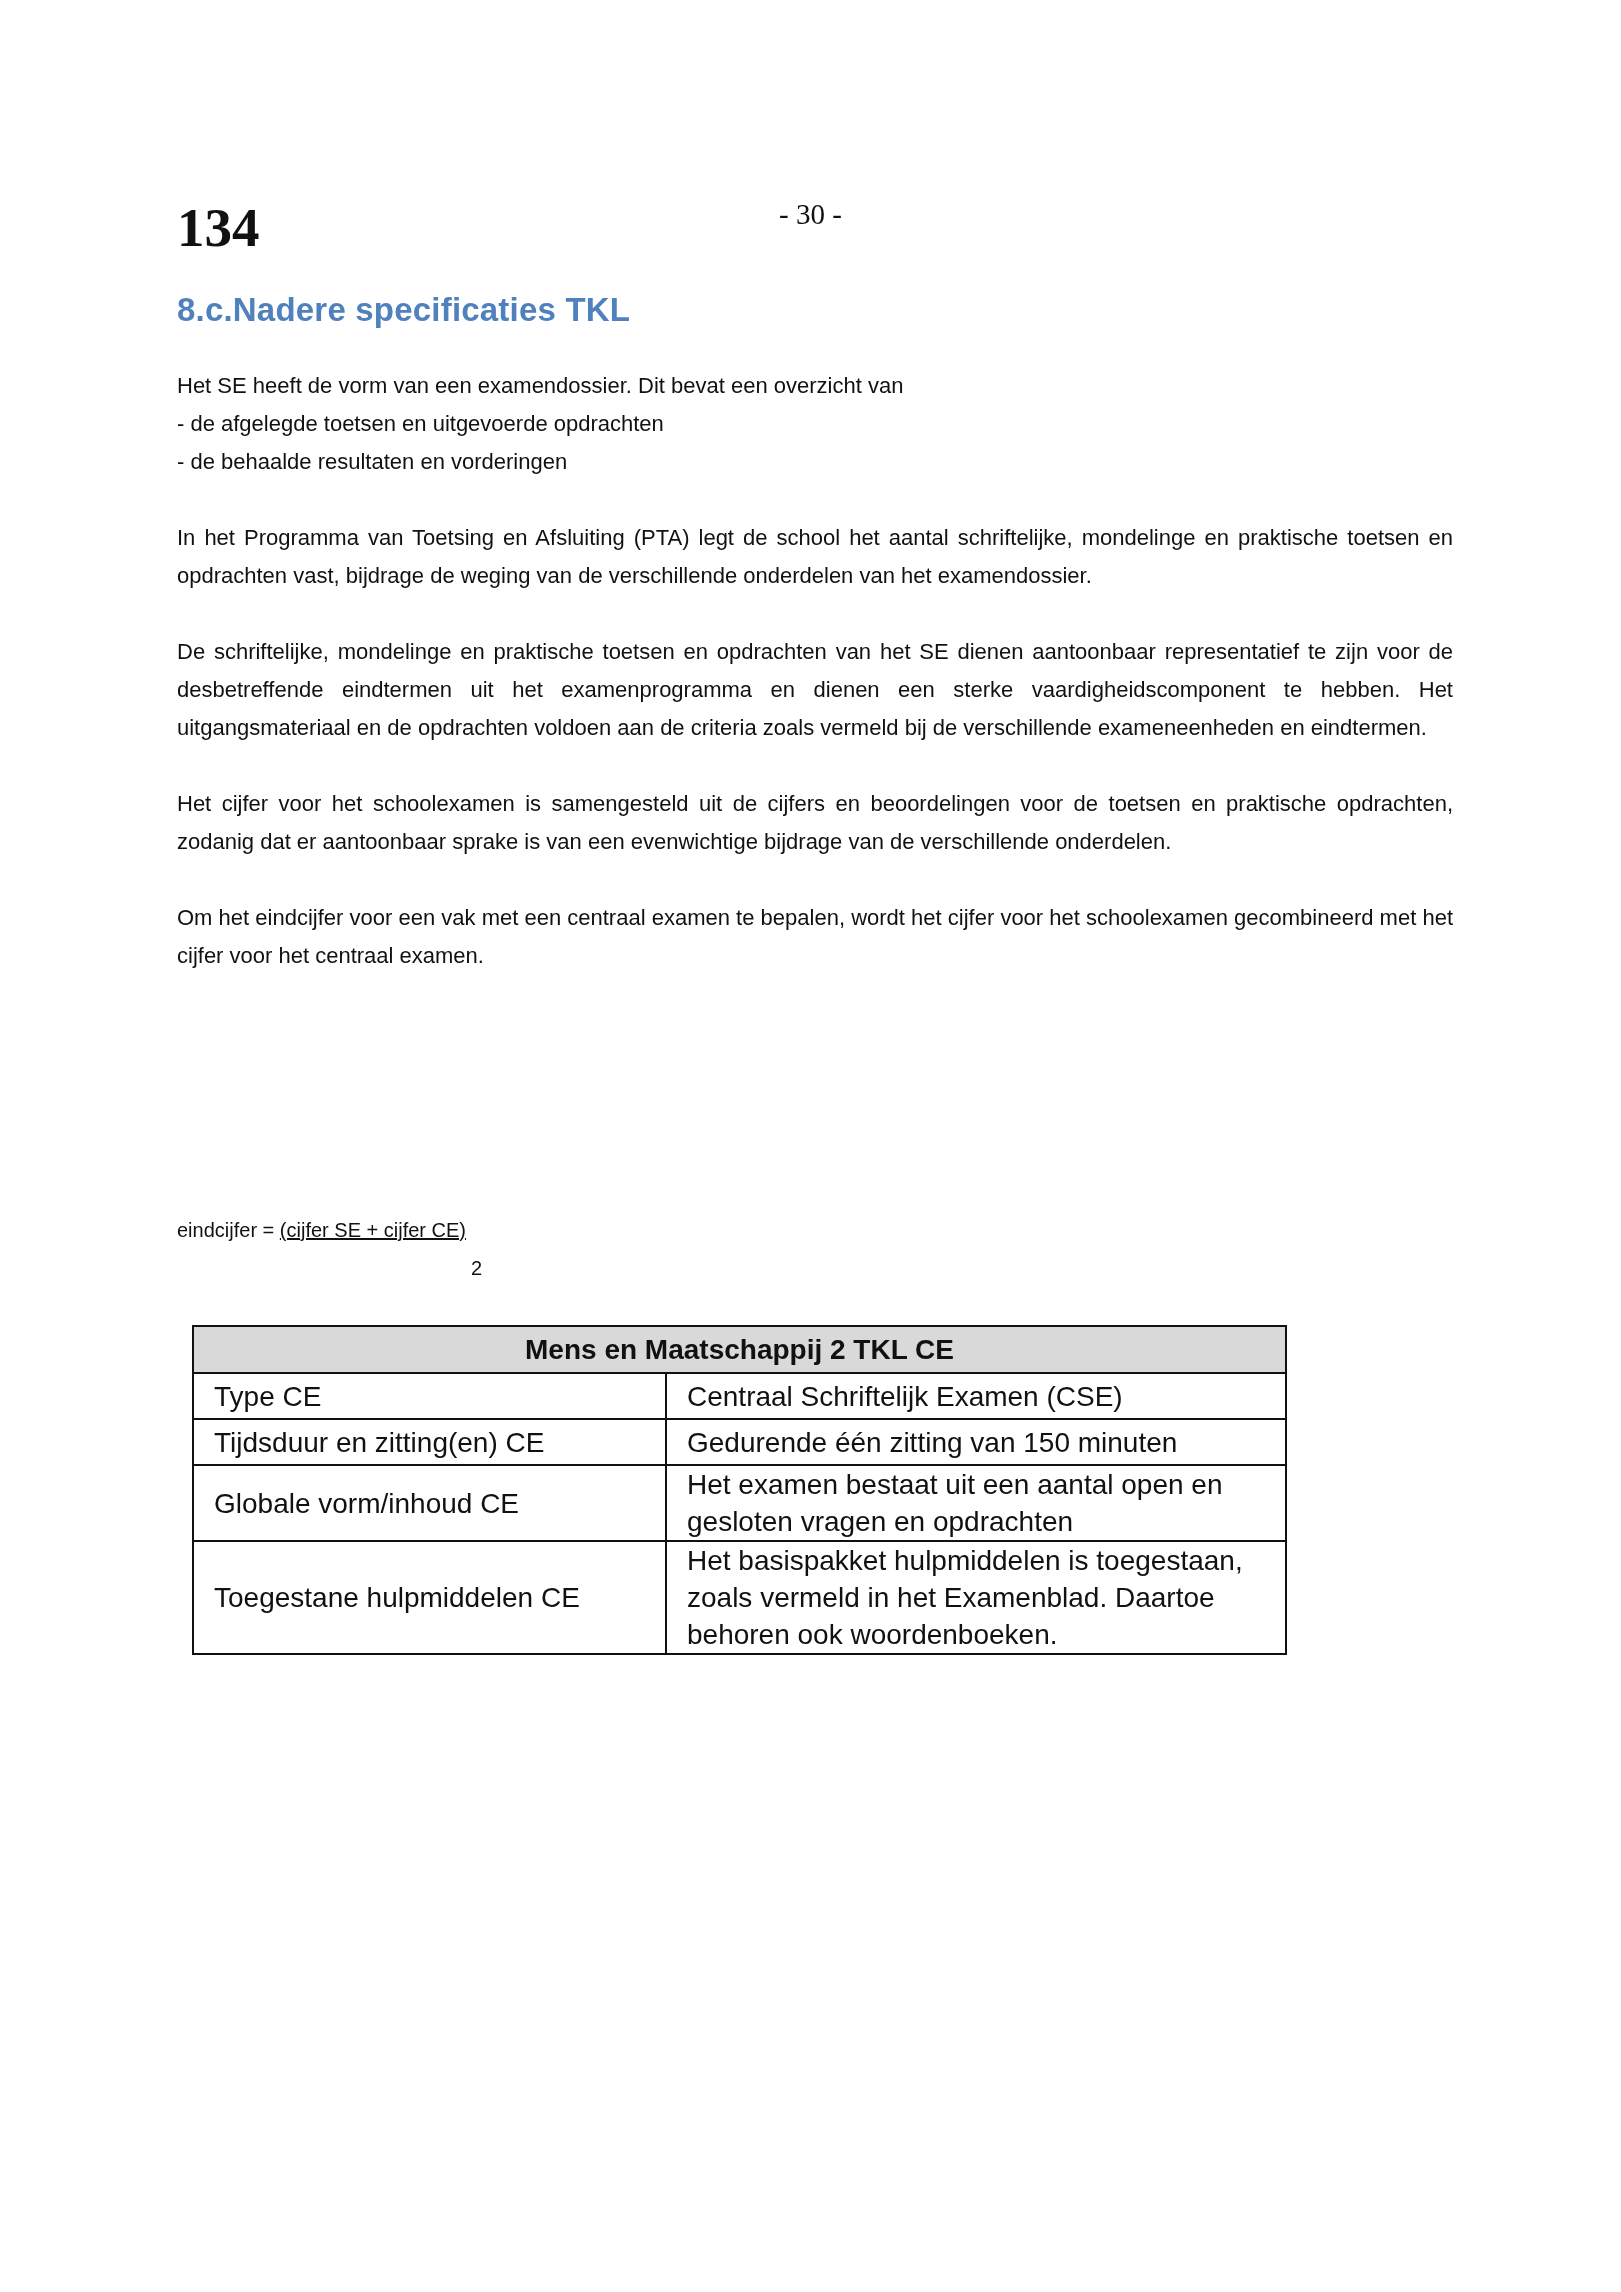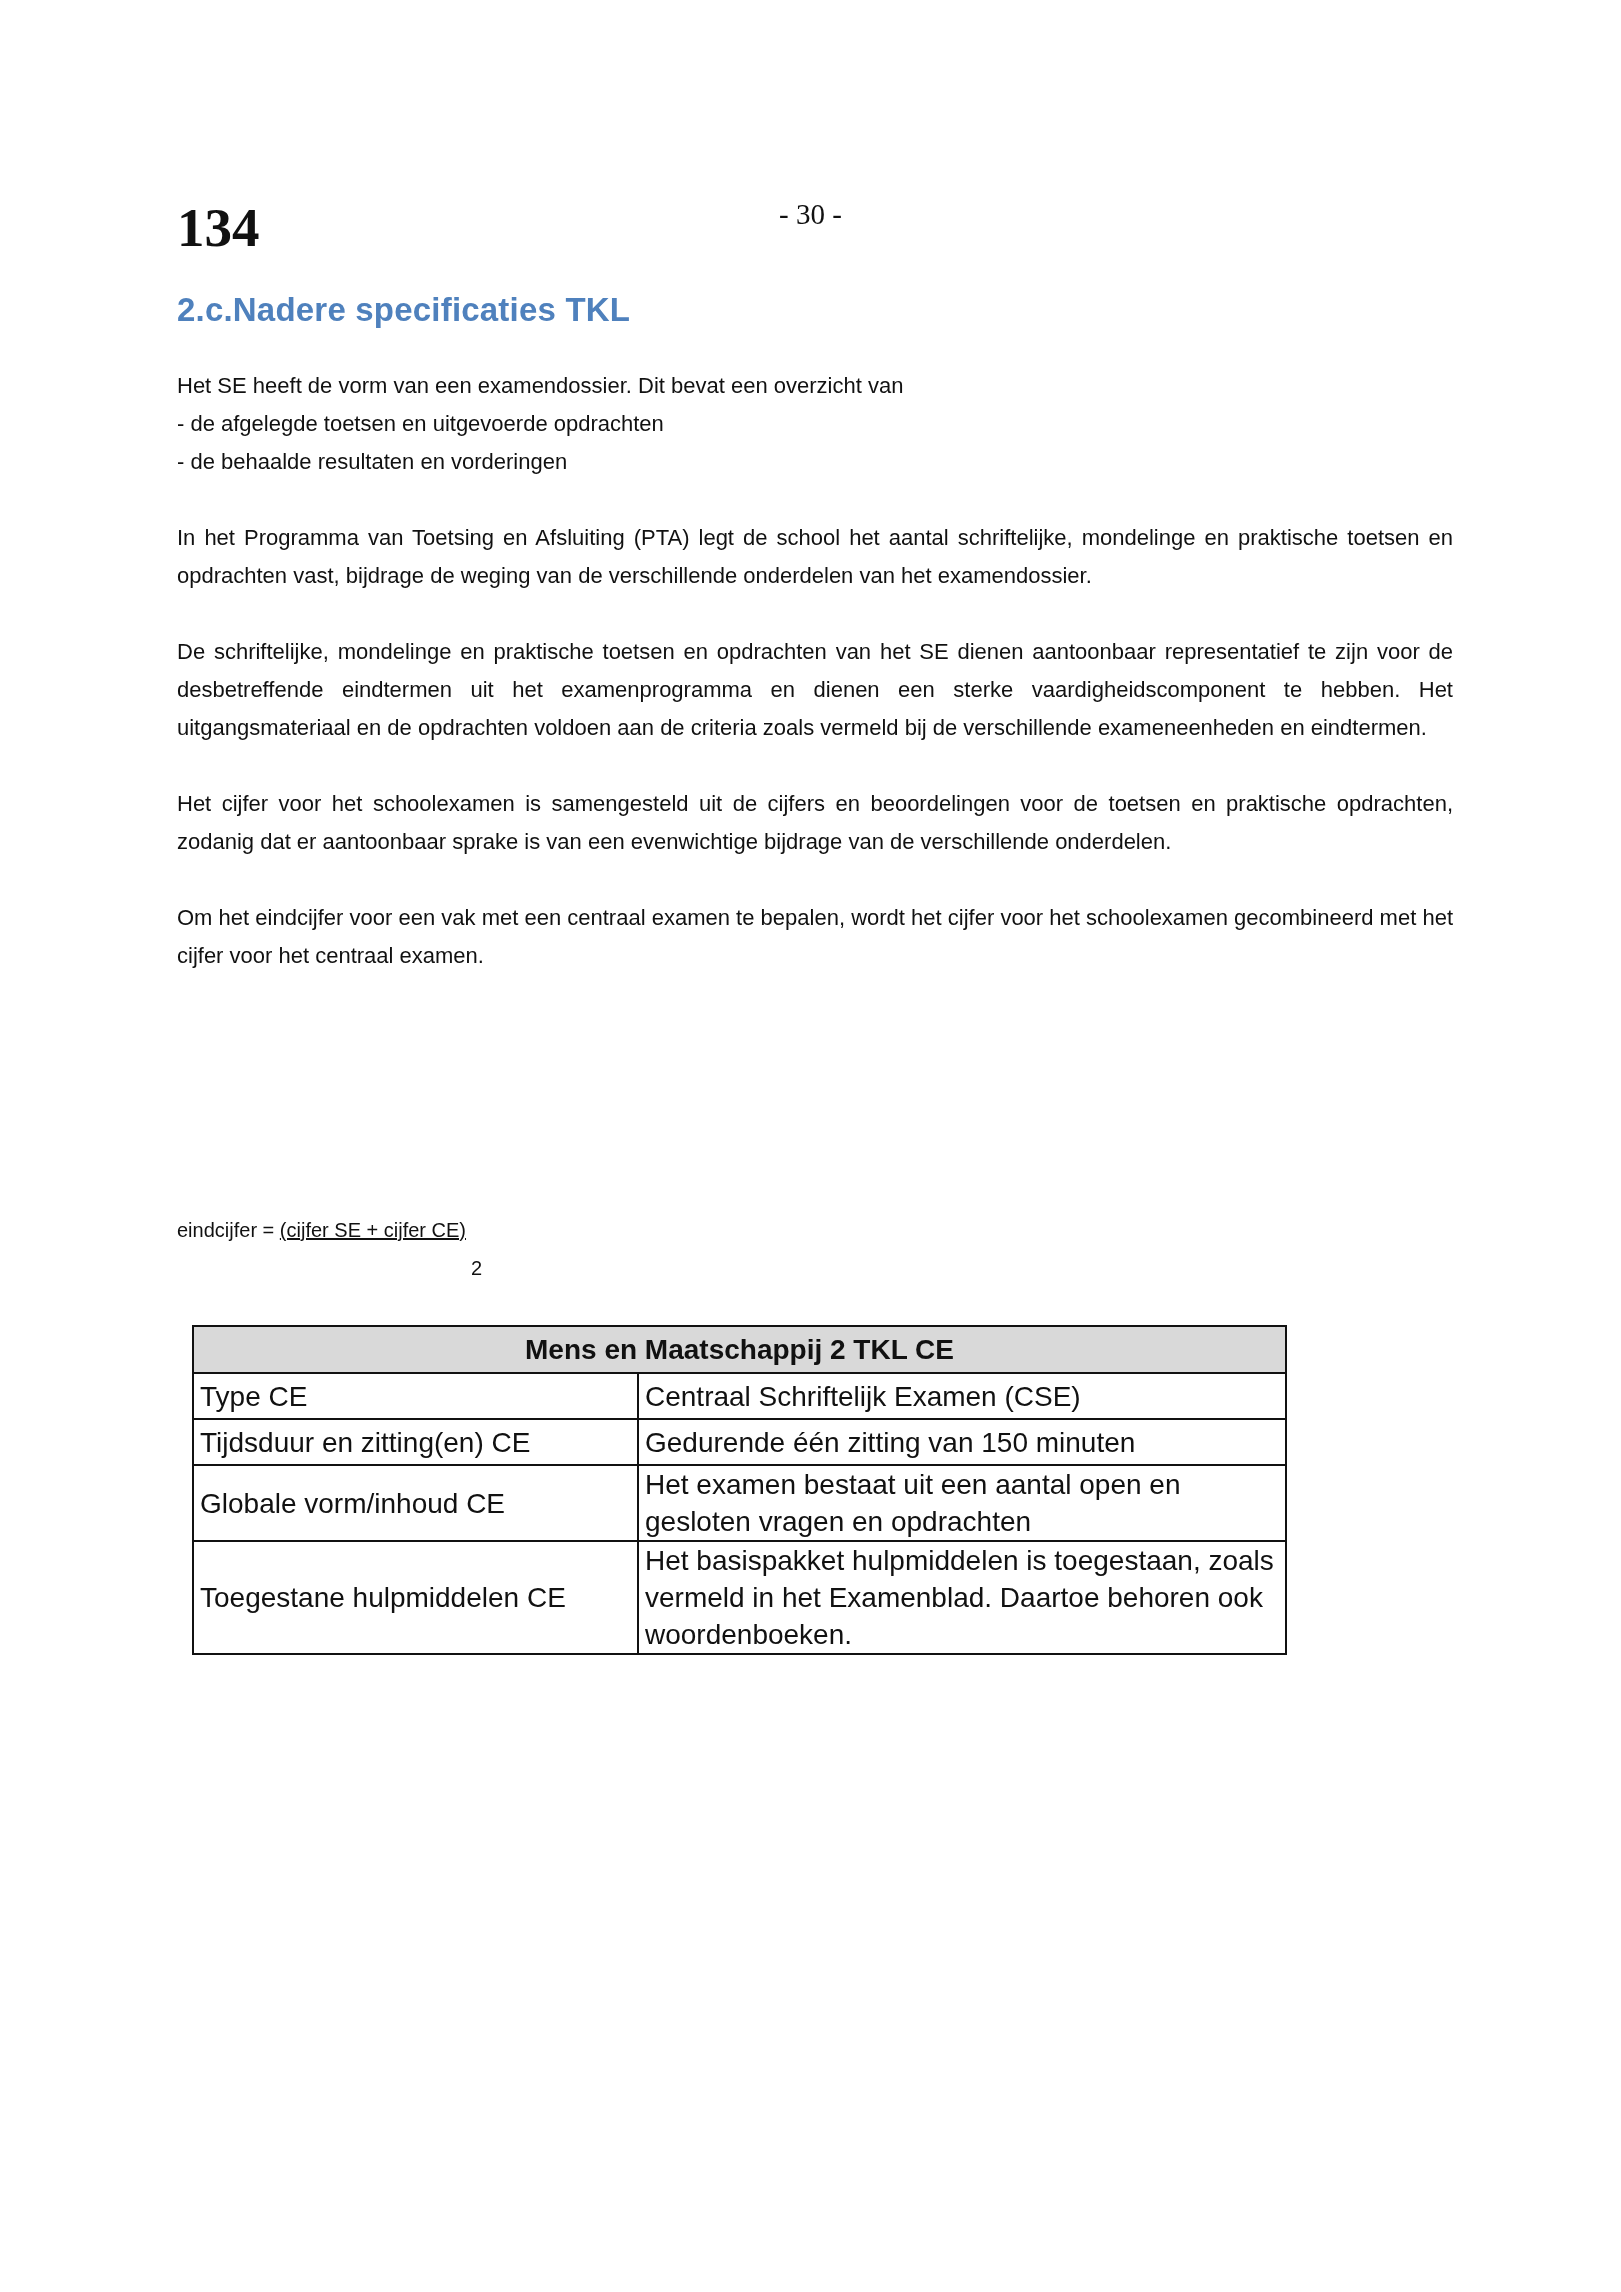--- a/index.html
+++ b/index.html
@@ -13,32 +13,32 @@
              color: #4f81bd; letter-spacing: 0.2px; }
   .body { position: absolute; left: 177px; width: 1276px; font-size: 22px; line-height: 38px; }
   .body p { margin: 0 0 38px 0; }
   .justify { text-align: justify; text-align-last: left; }
   .list-line { display: block; }
   .formula { position: absolute; left: 177px; top: 1211px; font-size: 20px; line-height: 38px; }
   .formula .num { text-decoration: underline; }
   .formula .den { position: absolute; left: 294px; top: 38px; }
   table.spec { position: absolute; left: 192px; top: 1325px; width: 1095px;
                border-collapse: collapse; font-size: 28px; line-height: 37px; }
-  table.spec td, table.spec th { border: 2.5px solid #111; padding: 0 6px; vertical-align: middle; }
+  table.spec td, table.spec th { border: 2.5px solid #111; padding: 0 20px; vertical-align: middle; }
   table.spec th { background: #d9d9d9; font-weight: bold; height: 45px; text-align: center; }
   table.spec td.c1 { width: 431px; }
   table.spec tr.r1 td, table.spec tr.r2 td { height: 44px; }
 </style>
 </head>
 <body>
 
 <div class="page-number">134</div>
 <div class="page-folio">- 30 -</div>
 
-<div class="heading">2.c.Nadere specificaties TKL</div>
+<div class="heading">8.c.Nadere specificaties TKL</div>
 
 <div class="body" style="top:367px;">
   <p>
     <span class="list-line">Het SE heeft de vorm van een examendossier. Dit bevat een overzicht van</span>
     <span class="list-line">- de afgelegde toetsen en uitgevoerde opdrachten</span>
     <span class="list-line">- de behaalde resultaten en vorderingen</span>
   </p>
   <p class="justify">In het Programma van Toetsing en Afsluiting (PTA) legt de school het aantal schriftelijke, mondelinge en praktische toetsen en opdrachten vast, bijdrage de weging van de verschillende onderdelen van het examendossier.</p>
   <p class="justify">De schriftelijke, mondelinge en praktische toetsen en opdrachten van het SE dienen aantoonbaar representatief te zijn voor de desbetreffende eindtermen uit het examenprogramma en dienen een sterke vaardigheidscomponent te hebben. Het uitgangsmateriaal en de opdrachten voldoen aan de criteria zoals vermeld bij de verschillende exameneenheden en eindtermen.</p>
   <p class="justify">Het cijfer voor het schoolexamen is samengesteld uit de cijfers en beoordelingen voor de toetsen en praktische opdrachten, zodanig dat er aantoonbaar sprake is van een evenwichtige bijdrage van de verschillende onderdelen.</p>

